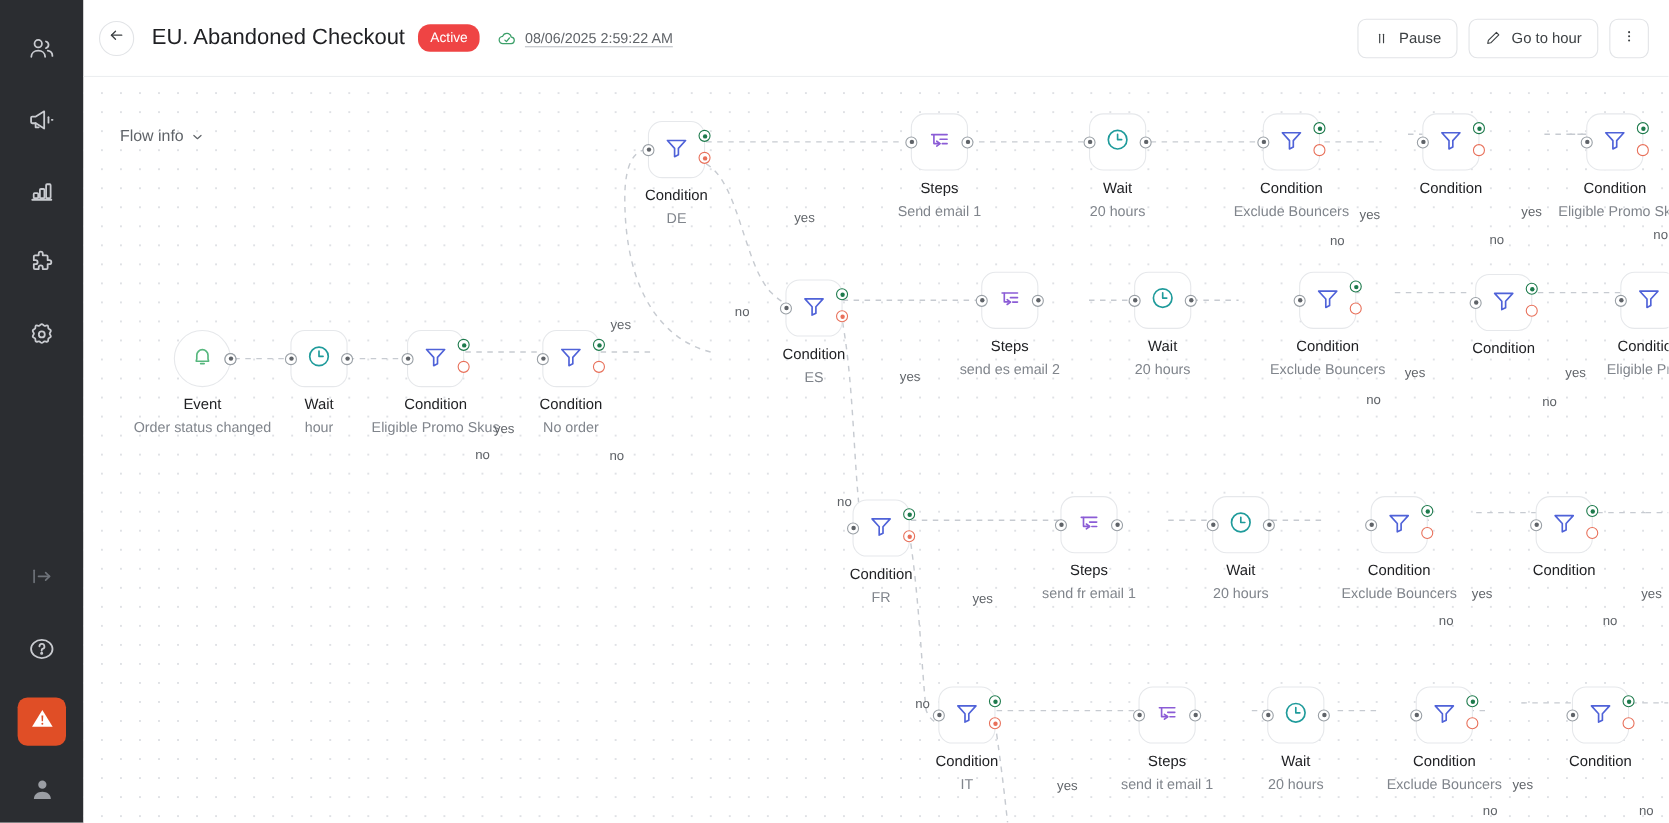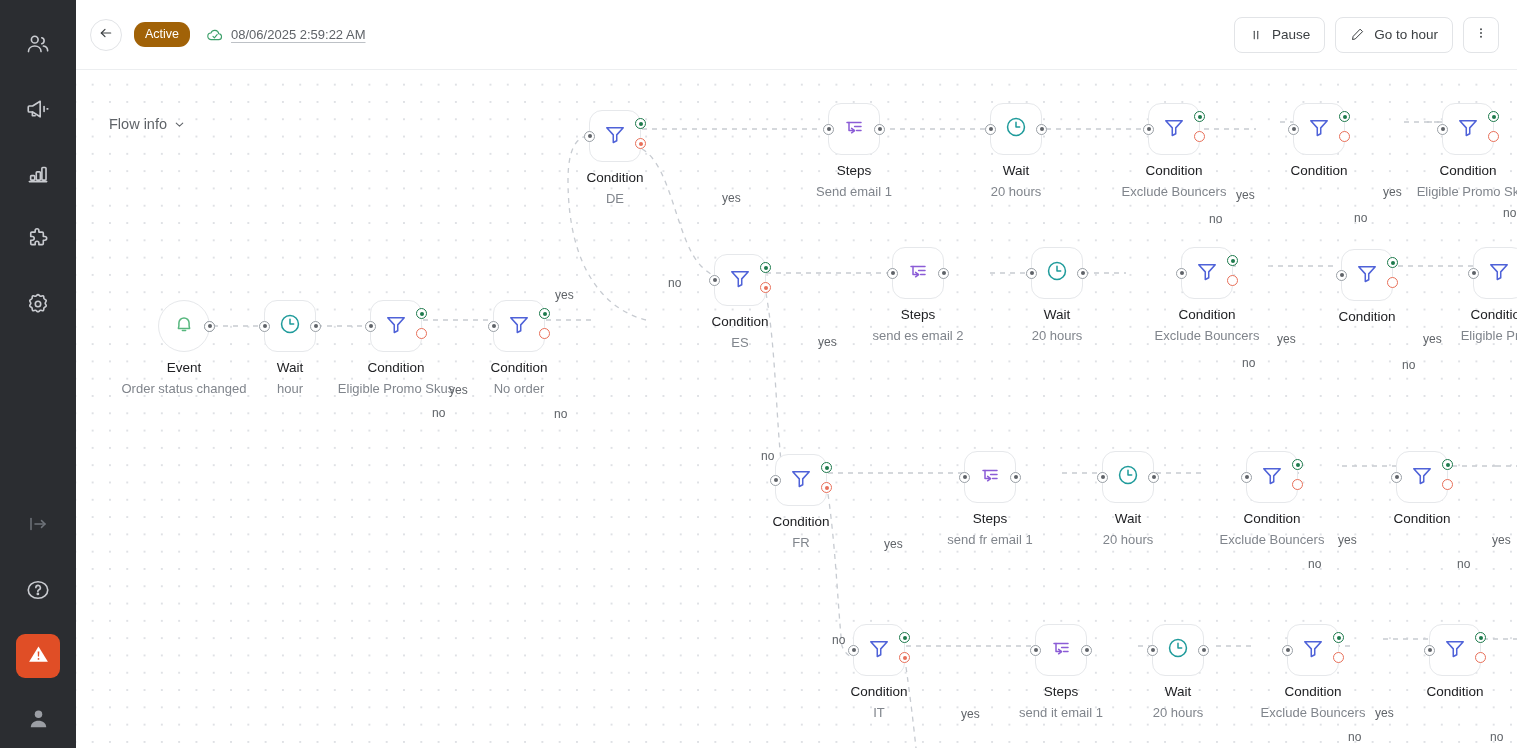--- a/index.html
+++ b/index.html
@@ -54,21 +54,21 @@
     border: 1px solid #e2e4e7; background: #fff;
     display: flex; align-items: center; justify-content: center;
     color: #3c4043; cursor: pointer; flex: 0 0 32px;
   }
   .flow-title {
     font-size: 20px; color: #202124; font-weight: 400;
     margin-left: 16px; white-space: nowrap;
   }
   .status-badge {
     margin-left: 12px;
-    background: #a16207; color: #fff;
+    background: #ef4444; color: #fff;
     font-size: 12.5px; line-height: 1;
     padding: 6px 11px 7px; border-radius: 11px;
     white-space: nowrap;
     text-align: center;
   }
   .saved-wrap { display: flex; align-items: center; gap: 7px; margin-left: 16px; }
   .cloud-icon { color: #3da06a; display: flex; }
   .saved-time {
     font-size: 13px; color: #5f6368;
     text-decoration: underline; text-underline-offset: 3px;
@@ -243,20 +243,21 @@
     <header class="topbar">
       <div class="back-btn">
         <span>
           <svg width="16" height="16" viewBox="0 0 24 24" fill="none" stroke="currentColor" stroke-width="1.8" stroke-linecap="round" stroke-linejoin="round">
             <path d="M19 12H5"></path>
               <path d="M10.5 6.5L5 12l5.5 5.5"></path>
           </svg>
         </span>
       </div>
 
+      <h1 class="flow-title">EU. Abandoned Checkout</h1>
 
       <span class="status-badge">Active</span>
 
       <div class="saved-wrap">
         <span class="cloud-icon">
           <svg width="18" height="18" viewBox="0 0 24 24" fill="none" stroke="currentColor" stroke-width="1.5" stroke-linecap="round" stroke-linejoin="round">
             <path d="M7 18.2h9.6a3.9 3.9 0 0 0 .4-7.8A5.4 5.4 0 0 0 6.6 9.4 4.4 4.4 0 0 0 7 18.2z"></path>
             <path d="M9.3 13.9l1.9 1.9 3.6-4.4"></path>
           </svg>
         </span>

